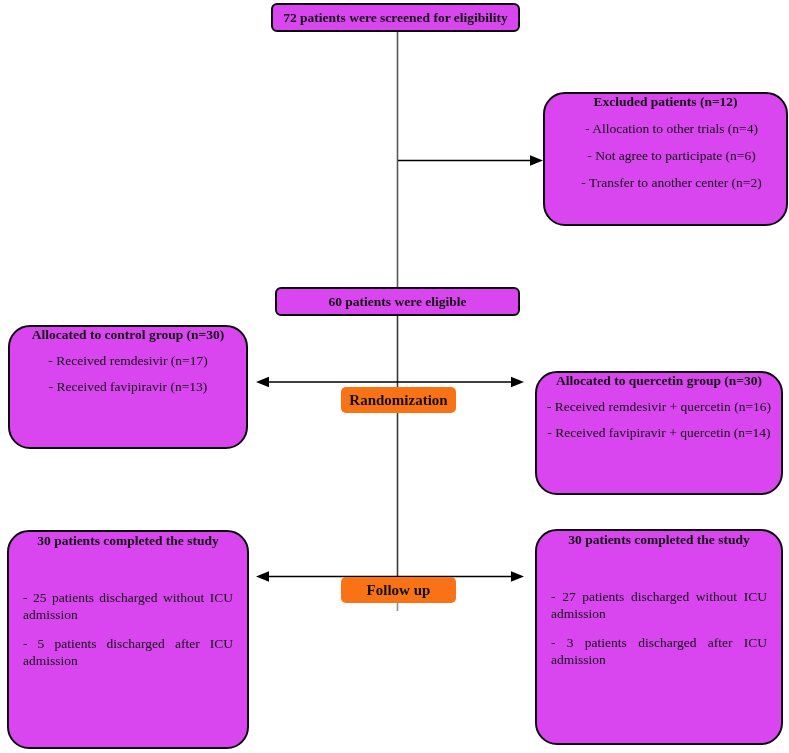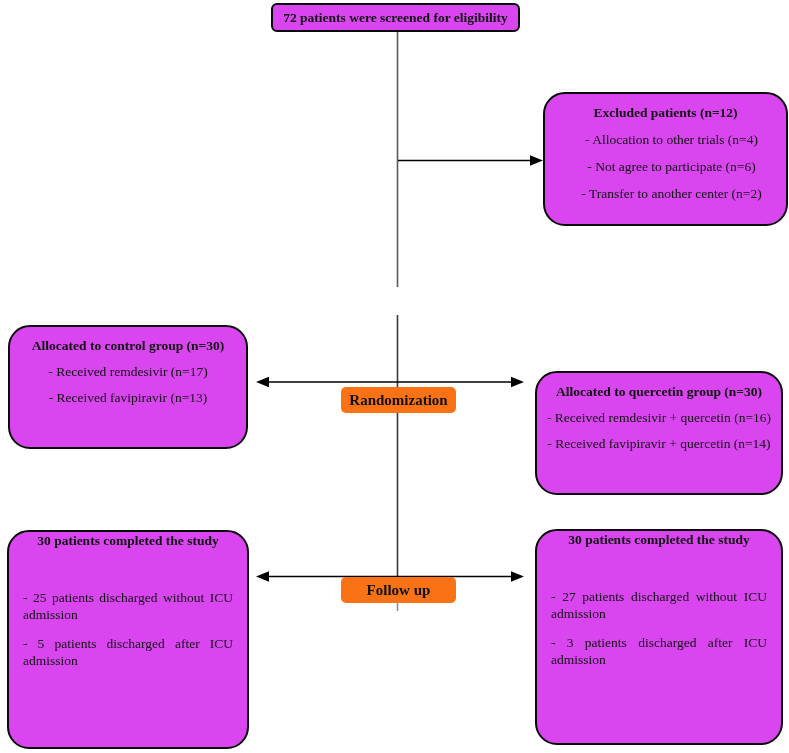--- a/index.html
+++ b/index.html
@@ -34,21 +34,20 @@
     border-width: 2.5px;
     display: flex;
     align-items: center;
     justify-content: center;
     font-weight: bold;
     text-align: center;
   }
   .round-box {
     border-radius: 22px;
     border-width: 2.5px;
-    padding-top: 11px;
   }
   .btitle {
     font-weight: bold;
     text-align: center;
     line-height: 16px;
     margin: 0;
   }
   .excluded-item {
     text-align: center;
     line-height: 16px;
@@ -122,20 +121,21 @@
 
   <div class="box small-box" id="b-screened">72 patients were screened for eligibility</div>
 
   <div class="box round-box" id="b-excluded">
     <div class="btitle">Excluded patients (n=12)</div>
     <div class="excluded-item">- Allocation to other trials (n=4)</div>
     <div class="excluded-item">- Not agree to participate (n=6)</div>
     <div class="excluded-item">- Transfer to another center (n=2)</div>
   </div>
 
+  <div class="box small-box" id="b-eligible">60 patients were eligible</div>
 
   <div class="box round-box" id="b-control">
     <div class="btitle">Allocated to control group (n=30)</div>
     <div class="alloc-item">- Received remdesivir (n=17)</div>
     <div class="alloc-item">- Received favipiravir (n=13)</div>
   </div>
 
   <div class="box round-box" id="b-quercetin">
     <div class="btitle">Allocated to quercetin group (n=30)</div>
     <div class="alloc-item">- Received remdesivir + quercetin (n=16)</div>

